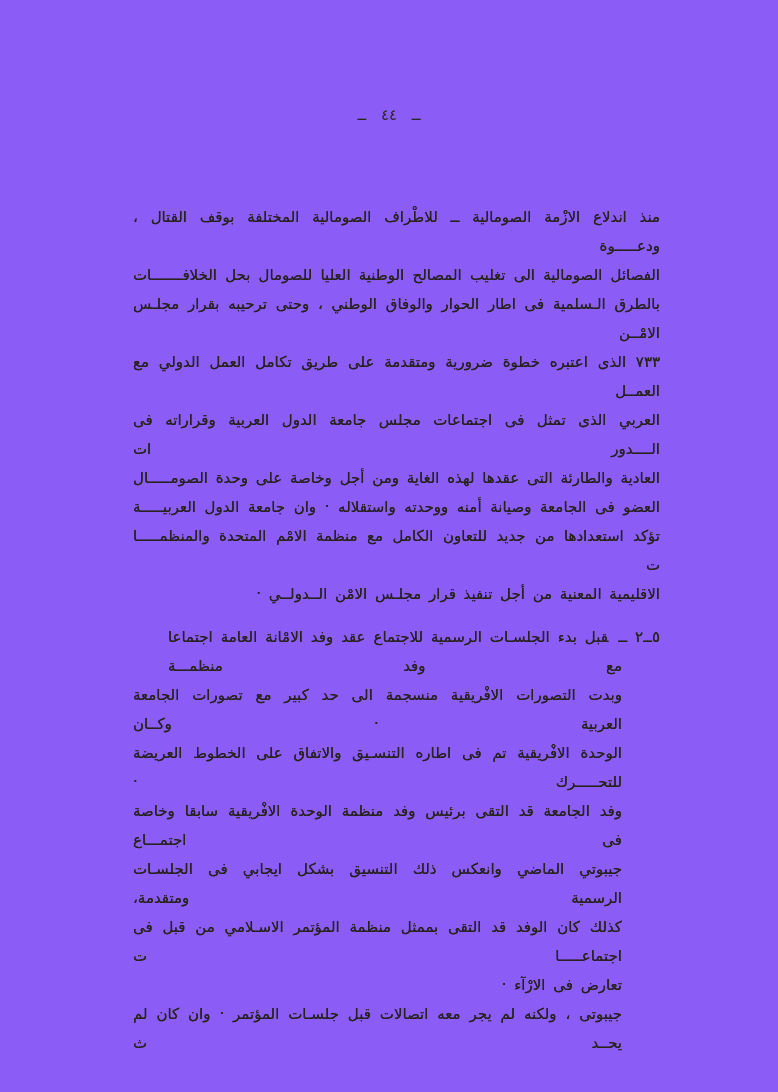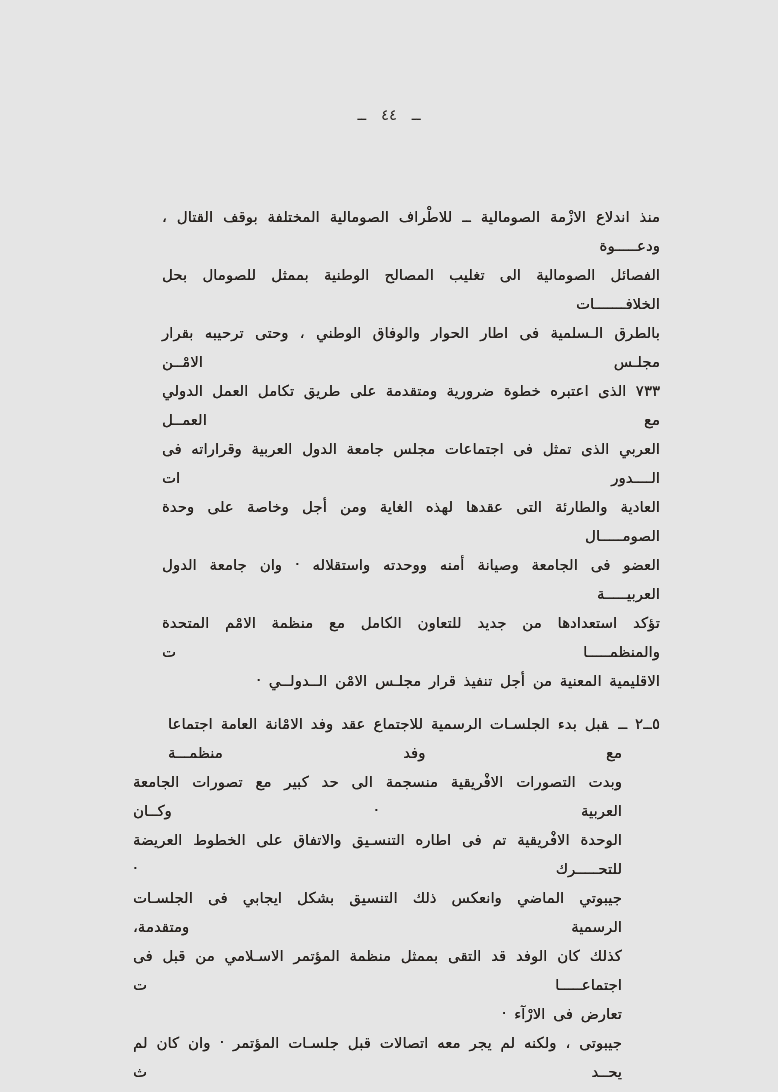--- a/index.html
+++ b/index.html
@@ -1,20 +1,20 @@
 <!DOCTYPE html>
 <html lang="ar" dir="rtl"><head>
 <meta charset="utf-8">
 <style>
   html,body{margin:0;padding:0;background:#888;}
   .page{
     position:relative;
     width:778px;height:1092px;
     margin:0 auto;
-    background:#e5e5e5;
+    background:#8b5cf6;
     overflow:hidden;
     font-family:"DejaVu Sans",sans-serif;
     color:#28231f;
     direction:rtl;
   }
   .page-number{
     position:absolute;
     top:106px;left:0;right:0;
     text-align:center;
     font-size:15px;
@@ -40,21 +40,21 @@
   .just{
     text-align:justify;
     text-align-last:justify;
     text-justify:inter-word;
   }
   .last{
     text-align:center;
     text-align-last:right;
   }
   .para{margin:0;}
-  .para.p1{margin-bottom:14px;margin-left:29px;}
+  .para.p1{margin-bottom:14px;}
   .para.numbered{
     padding-right:38px;
   }
   .para.numbered .firstline{
     text-indent:-38px;
     margin-left:35px;
   }
   .marker{
     margin-left:10px;
     white-space:nowrap;
@@ -65,36 +65,37 @@
 <body>
 
 <div class="page">
 
   <div class="page-number">ــ ٤٤ ــ</div>
 
   <div class="content">
 
     <div class="para p1">
       <div class="ln just">منذ اندلاع الازْمة الصومالية ــ للاطْراف الصومالية المختلفة بوقف القتال ، ودعـــــوة</div>
-      <div class="ln just">الفصائل الصومالية الى تغليب المصالح الوطنية بممثل للصومال بحل الخلافـــــــات</div>
+      <div class="ln just">الفصائل الصومالية الى تغليب المصالح الوطنية العليا للصومال بحل الخلافـــــــات</div>
       <div class="ln just">بالطرق الـسلمية فى اطار الحوار والوفاق الوطني ، وحتى ترحيبه بقرار مجلـس الامْــن</div>
       <div class="ln just">٧٣٣ الذى اعتبره خطوة ضرورية ومتقدمة على طريق تكامل العمل الدولي مع العمــل</div>
       <div class="ln just">العربي الذى تمثل فى اجتماعات مجلس جامعة الدول العربية وقراراته فى الــــدور ات</div>
       <div class="ln just">العادية والطارئة التى عقدها لهذه الغاية ومن أجل وخاصة على وحدة الصومـــــال</div>
       <div class="ln just">العضو فى الجامعة وصيانة أمنه ووحدته واستقلاله · وان جامعة الدول العربيـــــة</div>
       <div class="ln just">تؤكد استعدادها من جديد للتعاون الكامل مع منظمة الامْم المتحدة والمنظمـــــا ت</div>
       <div class="ln last">الاقليمية المعنية من أجل تنفيذ قرار مجلـس الامْن الــدولــي ·</div>
     </div>
 
     <div class="para p2 numbered">
       <div class="ln just firstline">
         <span class="marker">٥ــ٢ ــ</span><span>قبل بدء الجلسـات الرسمية للاجتماع عقد وفد الامْانة العامة اجتماعا مع وفد منظمـــة</span>
       </div>
       <div class="ln just">وبدت التصورات الافْريقية منسجمة الى حد كبير مع تصورات الجامعة العربية · وكــان</div>
       <div class="ln just">الوحدة الافْريقية تم فى اطاره التنسـيق والاتفاق على الخطوط العريضة للتحـــــرك ·</div>
+      <div class="ln just">وفد الجامعة قد التقى برئيس وفد منظمة الوحدة الافْريقية سابقا وخاصة فى اجتمـــاع</div>
       <div class="ln just">جيبوتي الماضي وانعكس ذلك التنسيق بشكل ايجابي فى الجلسـات الرسمية ومتقدمة،</div>
       <div class="ln just">كذلك كان الوفد قد التقى بممثل منظمة المؤتمر الاسـلامي من قبل فى اجتماعـــــا ت</div>
       <div class="ln last">تعارض فى الارْآء ·</div>
       <div class="ln just">جيبوتى ، ولكنه لم يجر معه اتصالات قبل جلسـات المؤتمر · وان كان لم يحــد ث</div>
     </div>
 
   </div>
 </div>
 
 </body></html>

